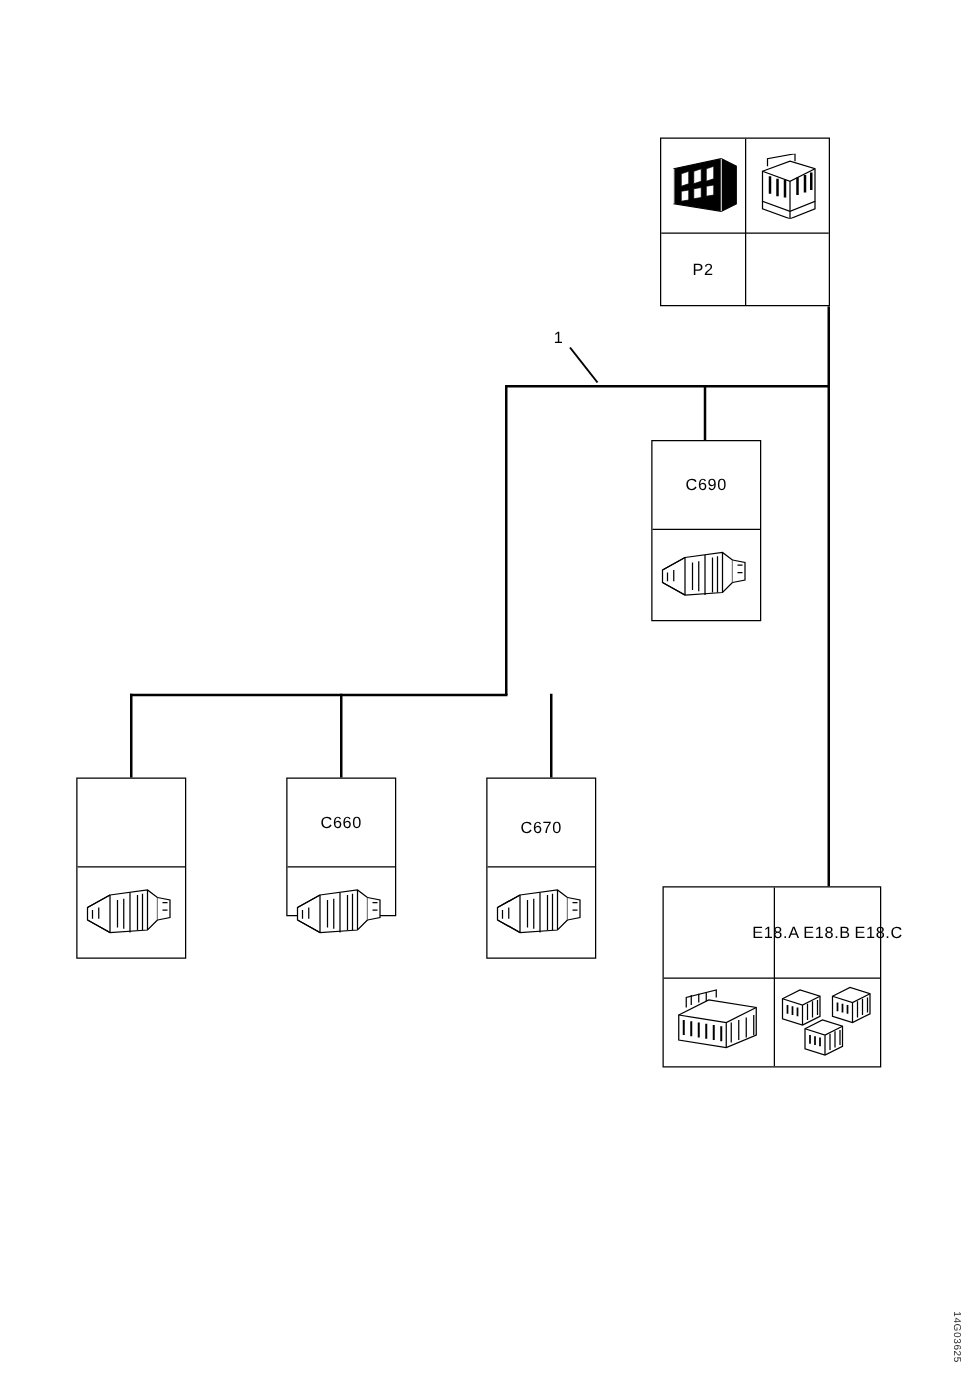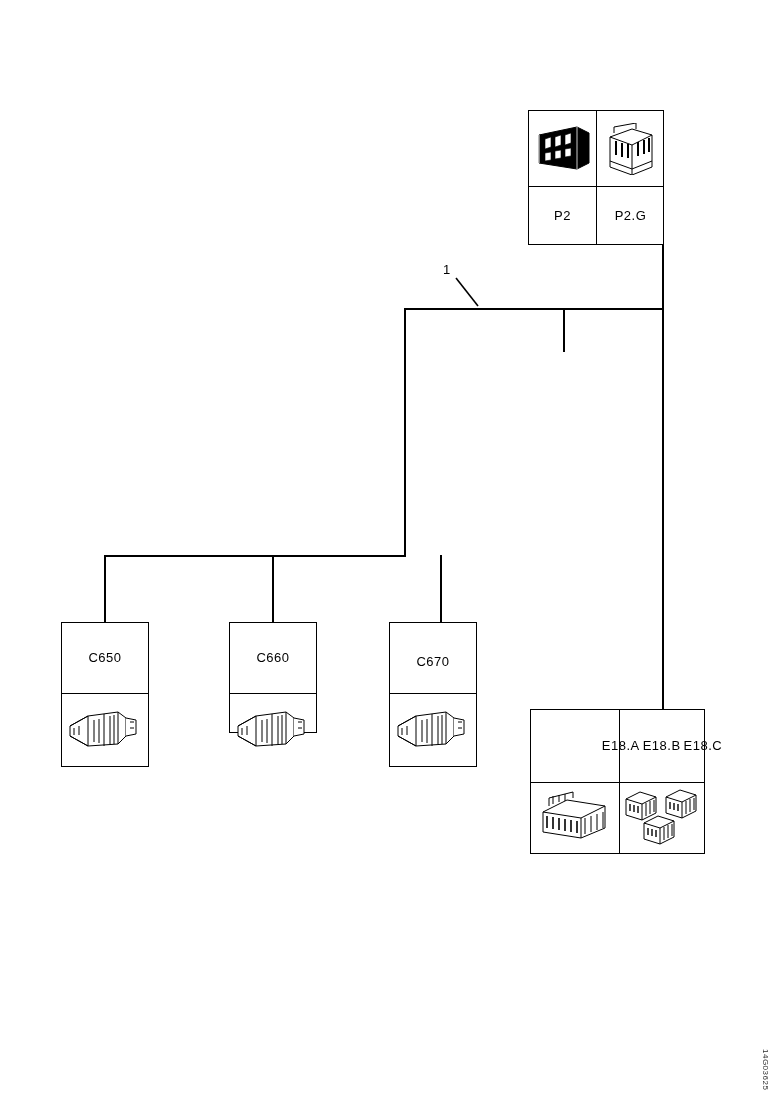--- a/index.html
+++ b/index.html
@@ -138,27 +138,41 @@
           <path d="M12 10 L12 4 L34 0 L34 6"></path>
           <path d="M14 18 L14 32 M20 20 L20 34 M26 21 L26 35" stroke-width="2"></path>
           <path d="M36 19 L36 33 M42 17 L42 31 M47 15 L47 29" stroke-width="2"></path>
           <path d="M8 38 L8 44 L30 52 L30 46"></path>
           <path d="M50 38 L50 44 L30 52"></path>
         </g>
       </svg>
     </div>
 
     <div class="cell label" style="left:0; top:76px; width:67px; height:58px;">P2</div>
-    <div class="cell label" style="left:68px; top:76px; width:67px; height:58px;">P2.G</div>
-  </div>
-
+  </div>
+
+  <div class="box" style="left:521px; top:352px; width:88px; height:145px;">
+    <div class="divider-h" style="top:70px;"></div>
+    <div class="cell label" style="left:0; top:0; width:86px; height:70px;">C690</div>
+    <div class="pic" style="left:0; top:71px; width:86px; height:72px;">
+      <svg width="78" height="56" viewBox="0 0 78 56">
+        <g stroke="#000" stroke-width="1" fill="none">
+          <path d="M4 24 L22 14 L52 10 L60 16 L60 34 L52 42 L22 44 L4 34 Z" fill="#fff"></path>
+          <path d="M22 14 L22 44 M38 12 L38 44 M52 10 L52 42"></path>
+          <path d="M60 16 L70 18 L70 32 L60 34" fill="#fff"></path>
+          <path d="M64 20 L68 20 M64 26 L68 26"></path>
+          <path d="M8 26 L8 33 M13 24 L13 33 M28 18 L28 40 M33 17 L33 41 M44 14 L44 42 M48 13 L48 42" stroke-width="1"></path>
+          <path d="M22 14 L4 24 M22 44 L4 34"></path>
+        </g>
+      </svg>
+    </div>
+  </div>
 
   <div class="box" style="left:61px; top:622px; width:88px; height:145px;">
     <div class="divider-h" style="top:70px;"></div>
-    <div class="cell label" style="left:0; top:0; width:86px; height:70px;">C650</div>
     <div class="pic" style="left:0; top:71px; width:86px; height:72px;">
       <svg width="78" height="56" viewBox="0 0 78 56">
         <g stroke="#000" stroke-width="1" fill="none">
           <path d="M4 24 L22 14 L52 10 L60 16 L60 34 L52 42 L22 44 L4 34 Z" fill="#fff"></path>
           <path d="M22 14 L22 44 M38 12 L38 44 M52 10 L52 42"></path>
           <path d="M60 16 L70 18 L70 32 L60 34" fill="#fff"></path>
           <path d="M64 20 L68 20 M64 26 L68 26"></path>
           <path d="M8 26 L8 33 M13 24 L13 33 M28 18 L28 40 M33 17 L33 41 M44 14 L44 42 M48 13 L48 42"></path>
           <path d="M22 14 L4 24 M22 44 L4 34"></path>
         </g>

